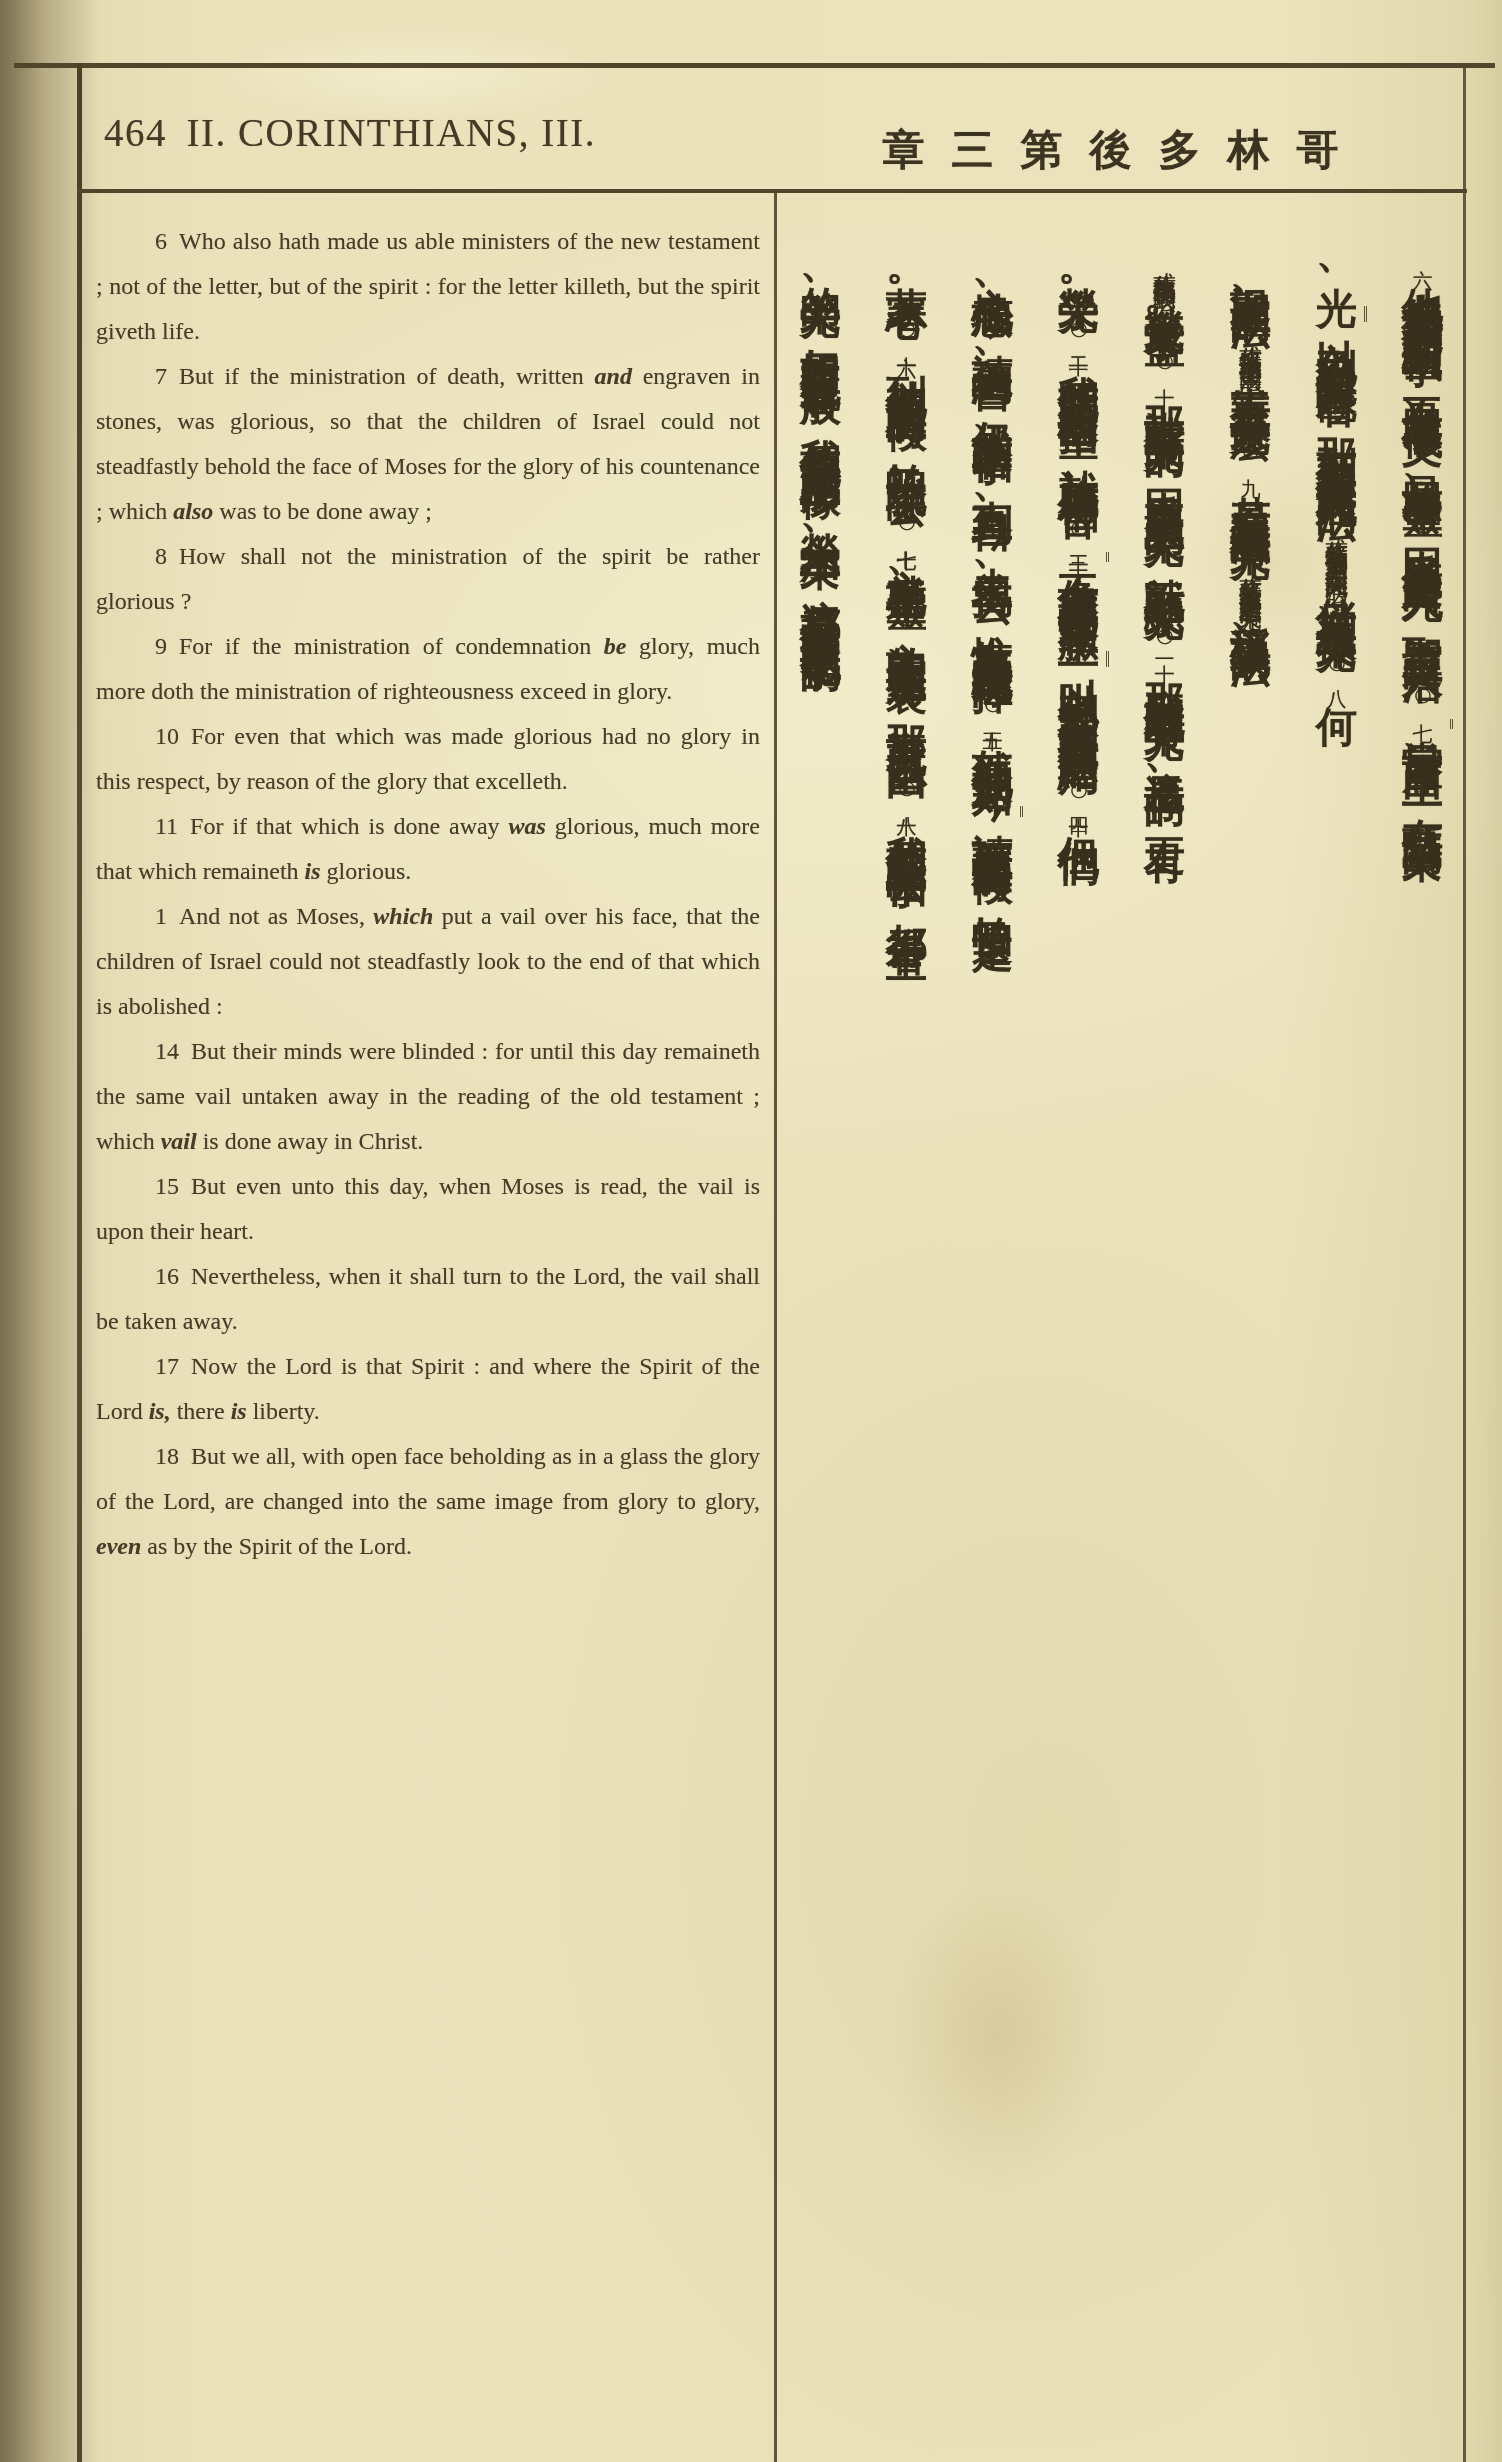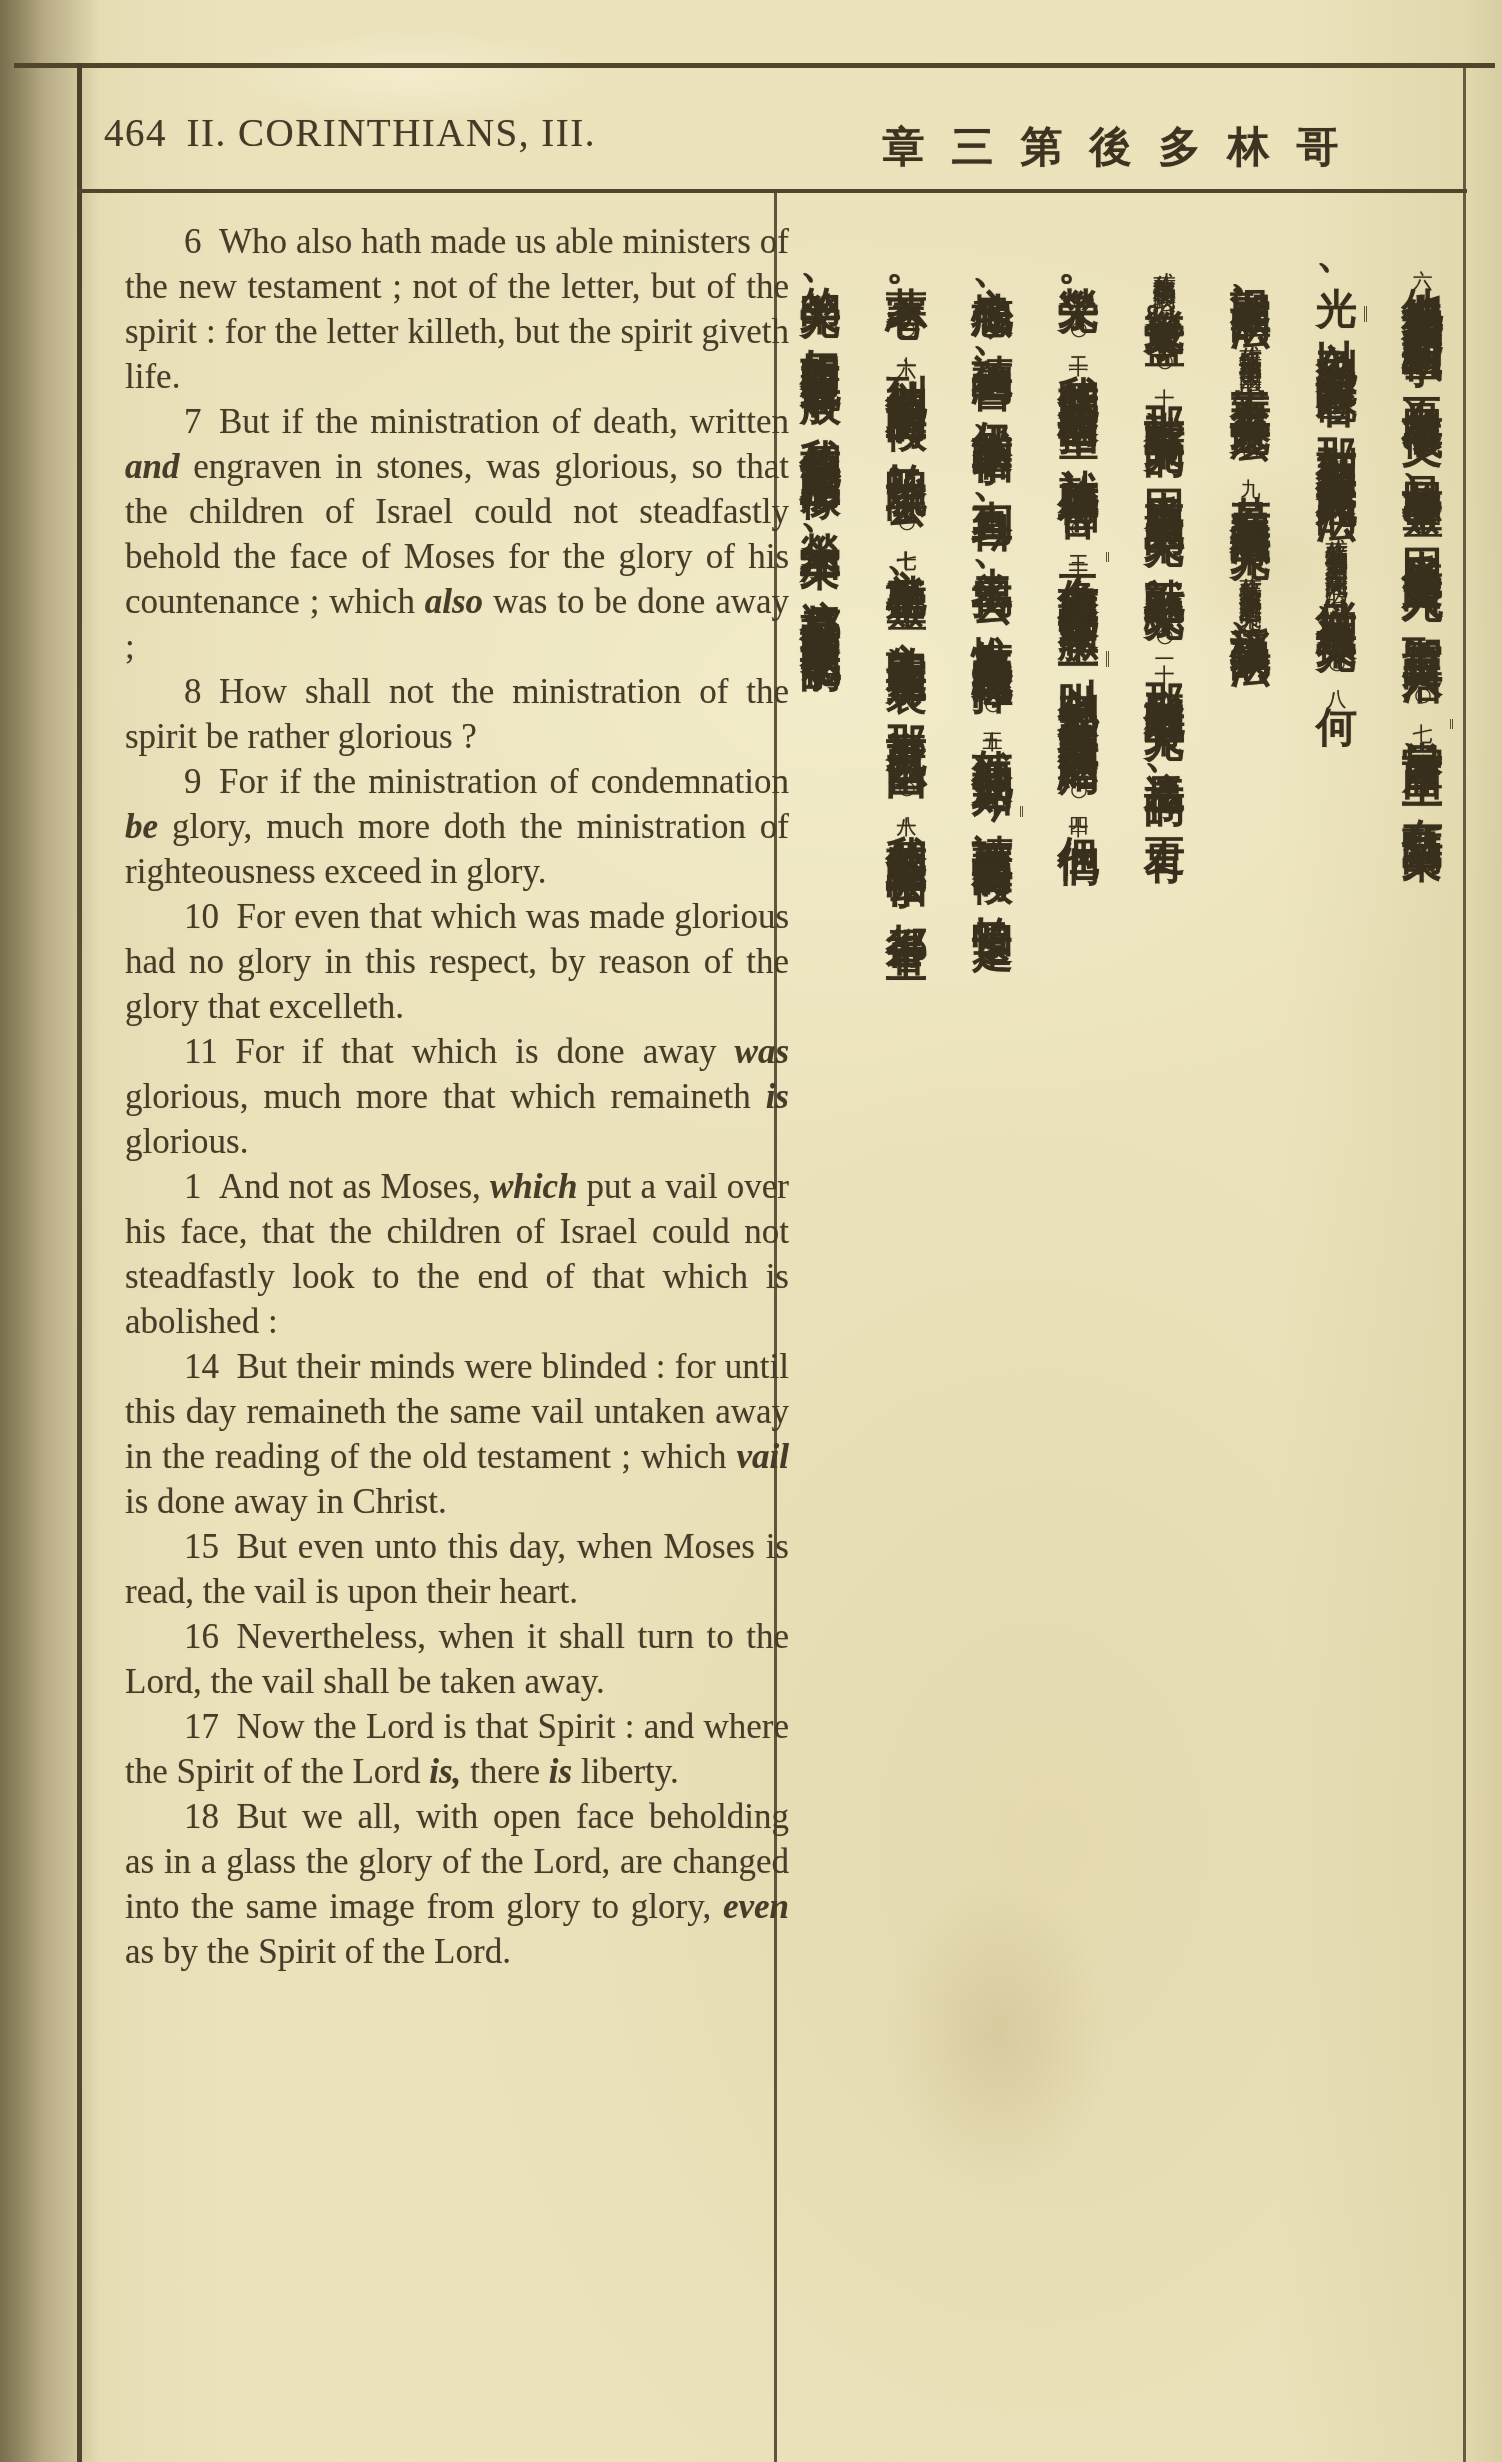--- a/index.html
+++ b/index.html
@@ -18,24 +18,24 @@
   #rule-left{left:77px;top:63px;width:4.5px;height:2399px;background:linear-gradient(180deg,#4a3f27,#5a4e33 40%,#51452c);}
   #rule-right{left:1463px;top:63px;width:3px;height:2399px;opacity:.85;}
   #rule-divider{left:774px;top:189px;width:3px;height:2273px;opacity:.9;}
   #gutter{position:absolute;left:0;top:0;width:105px;height:2462px;
     background:linear-gradient(90deg, rgba(74,64,40,.50), rgba(110,98,66,.25) 41px, rgba(0,0,0,0) 101px);}
   #header-en{position:absolute;left:104px;top:99px;width:661px;height:68px;line-height:68px;
     font-size:39px;color:#443a26;letter-spacing:1.5px;white-space:nowrap;text-shadow:0 0 0.8px rgba(60,50,30,.45);}
   #header-en .pgnum{margin-right:19.5px;}
   #header-cn{position:absolute;left:786px;top:119px;width:676px;height:63px;line-height:63px;
     text-align:center;font-size:42px;font-weight:600;color:#3c3320;letter-spacing:27px;
-    font-family:Liberation Mono, monospace;white-space:nowrap;text-shadow:0 0 0.8px rgba(50,40,20,.5);}
+    font-family:Liberation Serif, serif;white-space:nowrap;text-shadow:0 0 0.8px rgba(50,40,20,.5);}
   #english-column{position:absolute;left:96px;top:219px;width:664px;
-    font-size:35px;line-height:45px;text-align:justify;color:#463c28;
-    text-shadow:0 0 0.8px rgba(70,58,36,.35);hyphens:auto;margin-left:29px;-webkit-hyphens:auto;}
+    font-size:24px;line-height:45px;text-align:justify;color:#463c28;
+    text-shadow:0 0 0.8px rgba(70,58,36,.35);hyphens:auto;-webkit-hyphens:auto;}
   #english-column p.verse{margin:0;text-indent:59px;}
   #english-column i{font-style:italic;font-weight:bold;}
   #chinese-columns{position:absolute;left:781px;top:254px;width:685px;height:2096px;
     display:flex;flex-direction:row-reverse;justify-content:flex-start;}
   .cn-col{flex:0 0 86px;width:86px;height:100%;
     writing-mode:vertical-rl;text-orientation:upright;
     font-family:"DejaVu Sans", sans-serif;font-weight:600;
     font-size:41px;line-height:86px;letter-spacing:5.3px;color:#38301d;
     text-shadow:0 0 0.8px rgba(45,38,20,.5);}
   .cn-note{font-size:23px;letter-spacing:2.3px;font-weight:500;}

